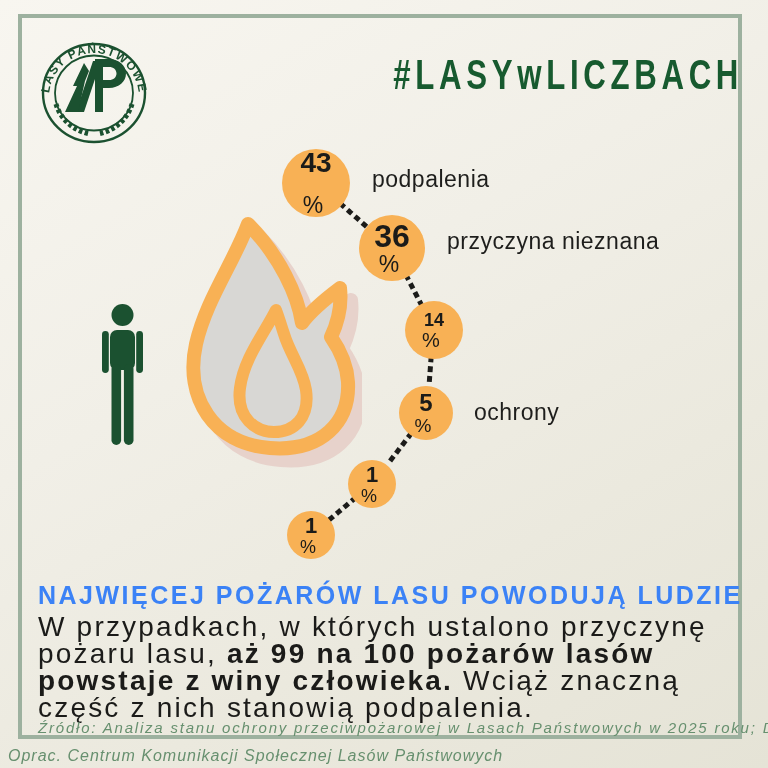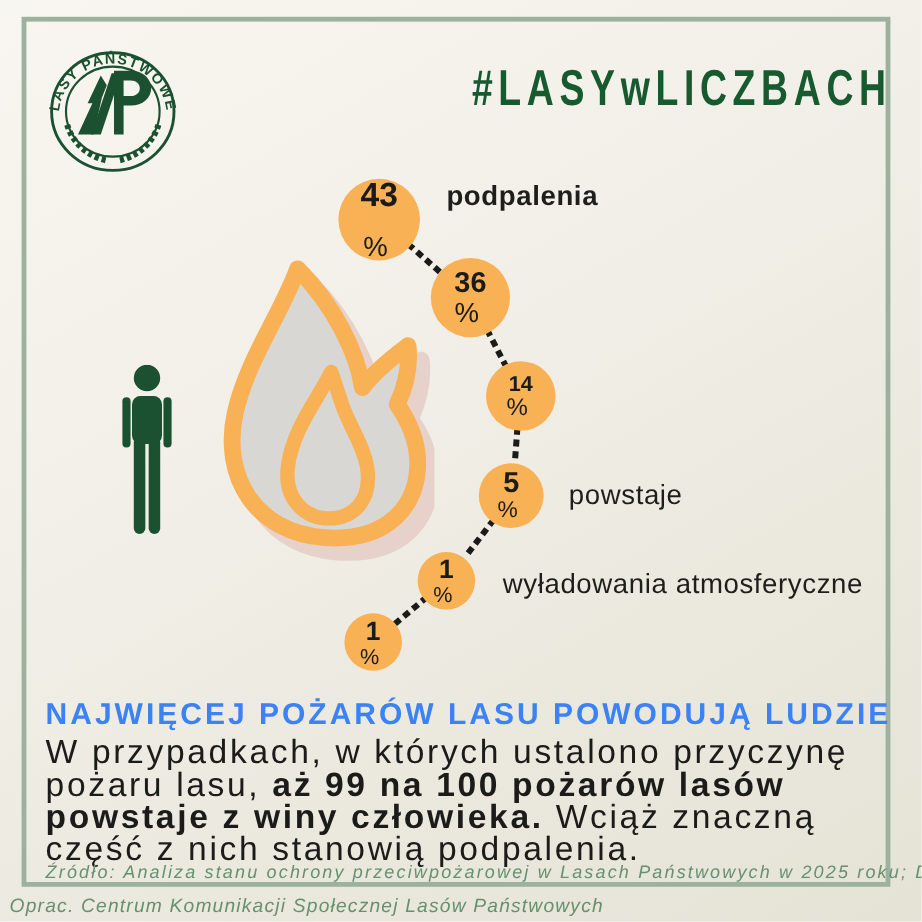--- a/index.html
+++ b/index.html
@@ -23,34 +23,34 @@
   .bubble{
     position:absolute;border-radius:50%;background:#F8B155;
     display:flex;flex-direction:column;align-items:center;justify-content:center;
     color:#1B1B19;line-height:1;
   }
   .bubble .num{font-weight:bold;}
   .bubble .pct{font-weight:400;margin-top:1px;transform:translateX(-3px);}
   .b0{left:282px;top:149px;width:68px;height:68px;gap:16px;}
   .b0 .num{font-size:28px;} .b0 .pct{font-size:23px;}
   .b1{left:359px;top:215px;width:66px;height:66px;}
-  .b1 .num{font-size:24px;} .b1 .pct{font-size:23px;}
+  .b1 .num{font-size:32px;} .b1 .pct{font-size:23px;}
   .b2{left:405px;top:301px;width:58px;height:58px;}
   .b2 .num{font-size:18px;} .b2 .pct{font-size:20px;}
   .b3{left:399px;top:386px;width:54px;height:54px;}
   .b3 .num{font-size:24px;} .b3 .pct{font-size:19px;}
   .b4{left:348px;top:460px;width:48px;height:48px;}
   .b4 .num{font-size:22px;} .b4 .pct{font-size:18px;}
   .b5{left:287px;top:511px;width:48px;height:48px;}
   .b5 .num{font-size:22px;} .b5 .pct{font-size:18px;}
   .blabel{
     position:absolute;height:30px;color:#1E1E1C;font-size:23px;
     letter-spacing:0.5px;white-space:nowrap;display:flex;align-items:center;
   }
-  .l0{left:372px;top:148px;font-weight:bold;}
+  .l0{left:372px;top:164px;}
   .l1{left:447px;top:226px;}
   .l2{left:483px;top:312px;}
   .l3{left:474px;top:397px;}
   .l4{left:419px;top:471px;}
   .l5{left:355px;top:525px;}
   .connectors{position:absolute;left:0;top:0;width:768px;height:768px;pointer-events:none;}
   .flame-wrap{position:absolute;left:170px;top:210px;width:192px;height:266px;}
   .person-wrap{position:absolute;left:97px;top:304px;width:51px;height:143px;}
   .logo-wrap{position:absolute;left:36px;top:40px;width:116px;height:106px;}
   .headline{
@@ -154,21 +154,21 @@
   <div class="bubble b4">
     <span class="num">1</span>
     <span class="pct">%</span>
   </div>
   <div class="bubble b5">
     <span class="num">1</span>
     <span class="pct">%</span>
   </div>
 
   <div class="blabel l0">podpalenia</div>
-  <div class="blabel l3">powstaje</div>
-  <div class="blabel l4">wyładowania atmosferyczne</div>
+  <div class="blabel l1">przyczyna nieznana</div>
+  <div class="blabel l3">ochrony</div>
 
   <div class="headline">NAJWIĘCEJ POŻARÓW LASU POWODUJĄ LUDZIE</div>
   <div class="bodytext"><span>W przypadkach, w których ustalono przyczynę pożaru lasu, </span><b>aż 99 na 100 pożarów lasów powstaje z winy człowieka.</b><span> Wciąż znaczną część z nich stanowią podpalenia.</span></div>
   <div class="source">Źródło: Analiza stanu ochrony przeciwpożarowej w Lasach Państwowych w 2025 roku; DGLP</div>
   <div class="credit">Oprac. Centrum Komunikacji Społecznej Lasów Państwowych</div>
 
 </div>
 
 </body></html>

